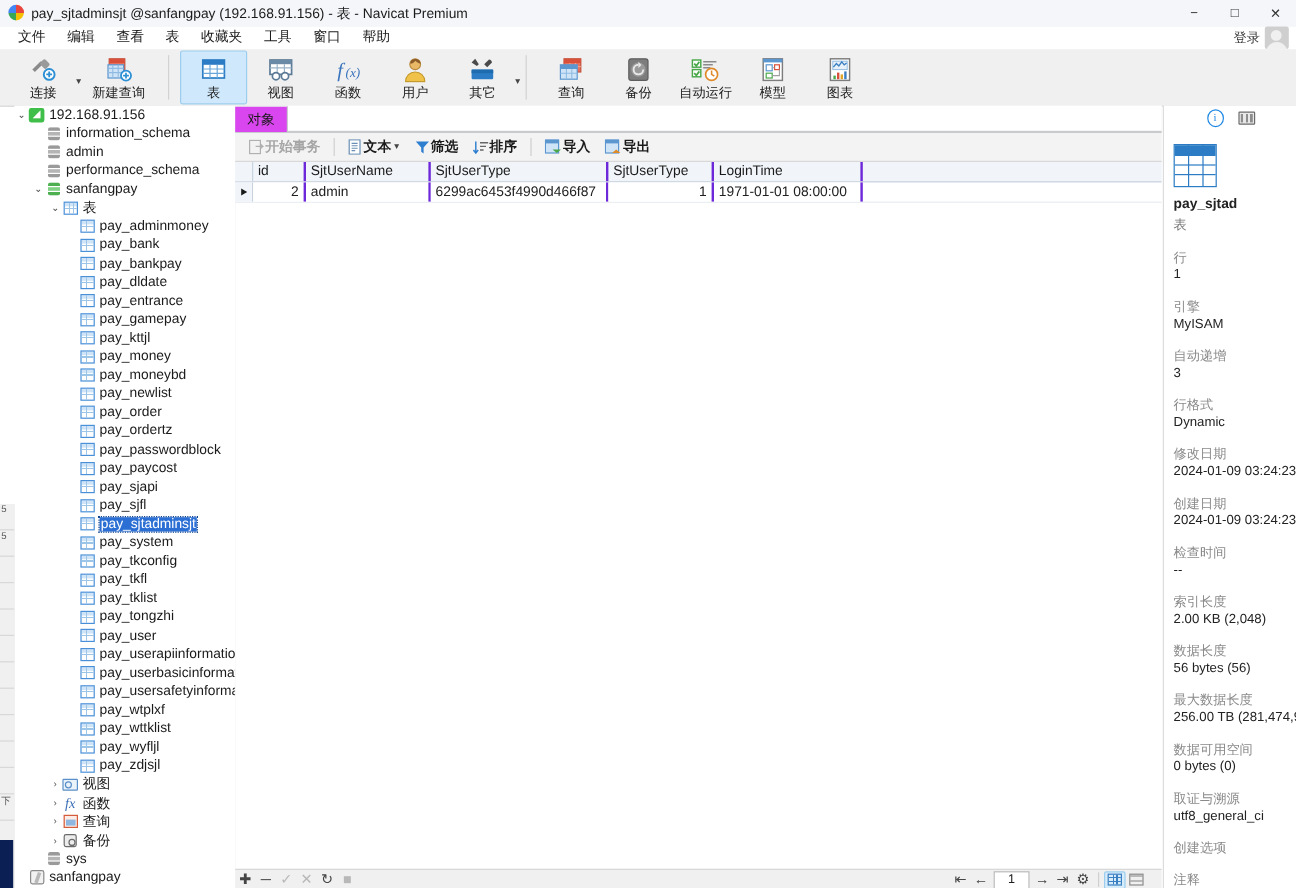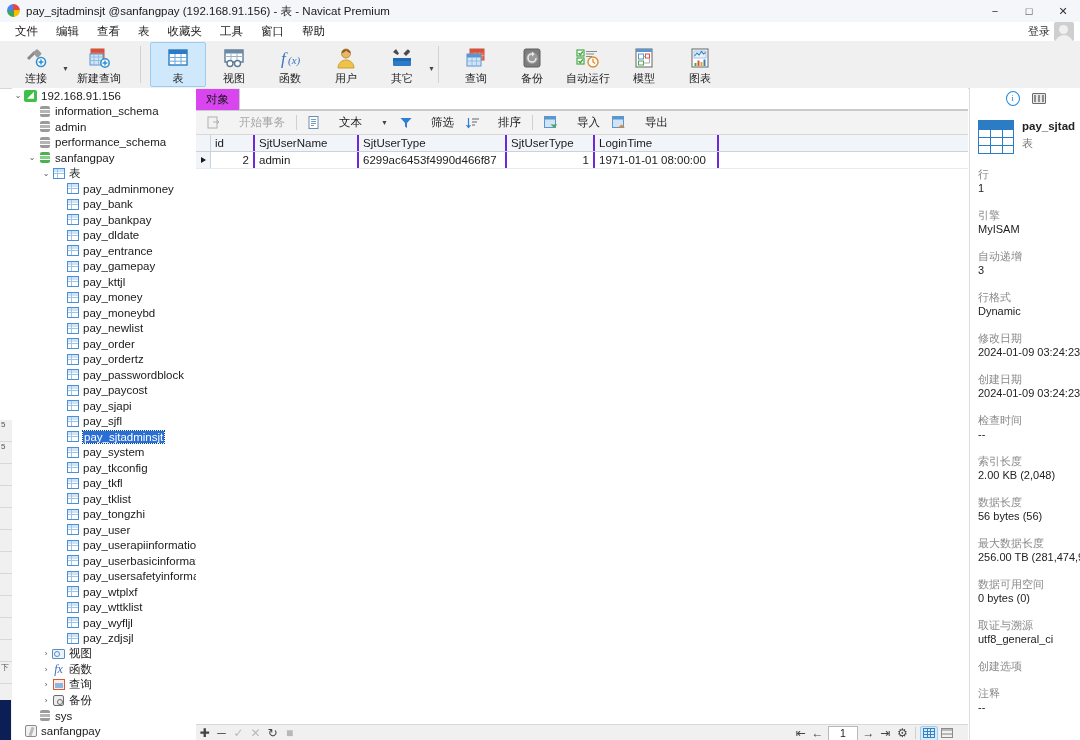--- a/index.html
+++ b/index.html
@@ -80,21 +80,21 @@
   
   .main{position:absolute;left:196px;top:88px;width:772px;height:652px;background:#fff;}
   .tabs{height:22px;background:#e9eaec;border-bottom:1px solid #c8cacd;display:flex;align-items:flex-end;}
   .tab{height:21px;display:flex;align-items:center;padding:0 10px;font-size:11.5px;color:#1a1a1a;
        background:#d946ef;border-right:1px solid #c8cacd;cursor:default;}
   .tab.active{background:#ffffff;border-top:1px solid #c8cacd;border-left:1px solid #c8cacd;height:22px;}
   .tab .ic-tbl{margin-right:5px;}
   .tabs-fill{flex:1;background:#ffffff;height:21px;border-bottom:1px solid #c8cacd;}
 
   .gtools{height:23px;background:#f3f3f3;border-bottom:1px solid #d8d8d8;display:flex;align-items:center;padding-left:6px;gap:2px;}
-  .gt{display:flex;align-items:center;gap:19px;font-size:11.5px;padding:2px 5px;border-radius:2px;color:#1a1a1a;cursor:default;}
+  .gt{display:flex;align-items:center;gap:1px;font-size:11.5px;padding:2px 5px;border-radius:2px;color:#1a1a1a;cursor:default;font-weight:bold;}
   .gt.dis{color:#a6a6a6;}
   .gt-sep{width:1px;height:15px;background:#d0d0d0;margin:0 4px;}
   .caret-sm{font-size:7px;color:#444;}
 
   
   .grid{font-size:11.5px;}
   .grow{display:flex;height:16px;align-items:stretch;}
   .ghead{background:#f1f5fa;border-bottom:1px solid #c9d3de;color:#1a1a1a;}
   .gcell{border-right:2px solid #6d28d9;padding:0 4px;display:flex;align-items:center;box-sizing:border-box;overflow:hidden;white-space:nowrap;}
   .ghead .gcell{font-weight:normal;}
@@ -105,21 +105,21 @@
   .play{width:0;height:0;border-left:5px solid #1a1a1a;border-top:3.5px solid transparent;border-bottom:3.5px solid transparent;}
 
   
   .info{position:absolute;left:969px;top:88px;width:111px;height:652px;background:#fff;border-left:1px solid #dcdcdc;overflow:hidden;}
   .info-tabs{height:20px;display:flex;align-items:center;justify-content:center;gap:12px;border-bottom:0;}
   .itab{width:14px;height:14px;display:flex;align-items:center;justify-content:center;cursor:default;}
   .i-info{width:13px;height:13px;border:1.4px solid #1e88e5;border-radius:50%;color:#1e88e5;font-size:9px;font-family:"Liberation Serif",serif;display:flex;align-items:center;justify-content:center;line-height:1;}
   .i-grid{width:14px;height:11px;border:1.4px solid #6b6b6b;border-radius:1px;background:#e8e8e8;position:relative;box-sizing:border-box;}
   .i-grid::after{content:"";position:absolute;left:1px;top:1px;right:1px;bottom:1px;
     background:linear-gradient(to right,#8d8d8d 0 2px,transparent 2px 4px,#8d8d8d 4px 6px,transparent 6px 8px,#8d8d8d 8px 10px);}
-  .info-head{display:flex;align-items:flex-start;padding:12px 0 0 8px;gap:8px;}
+  .info-head{display:flex;align-items:flex-start;padding:12px 0 0 8px;gap:8px;flex-direction:column;}
   .bigtbl{width:36px;height:34px;border:1px solid #2b7cc4;background:#fff;box-sizing:border-box;flex:0 0 36px;
     background-image:
       linear-gradient(#2b7cc4,#2b7cc4),
       linear-gradient(#2b7cc4,#2b7cc4),
       linear-gradient(#2b7cc4,#2b7cc4),
       linear-gradient(#2b7cc4,#2b7cc4),
       linear-gradient(#2b7cc4,#2b7cc4);
     background-repeat:no-repeat;
     background-size:100% 9px,100% 1px,100% 1px,1px 100%,1px 100%;
     background-position:0 0,0 16px,0 24px,11px 0,23px 0;}

